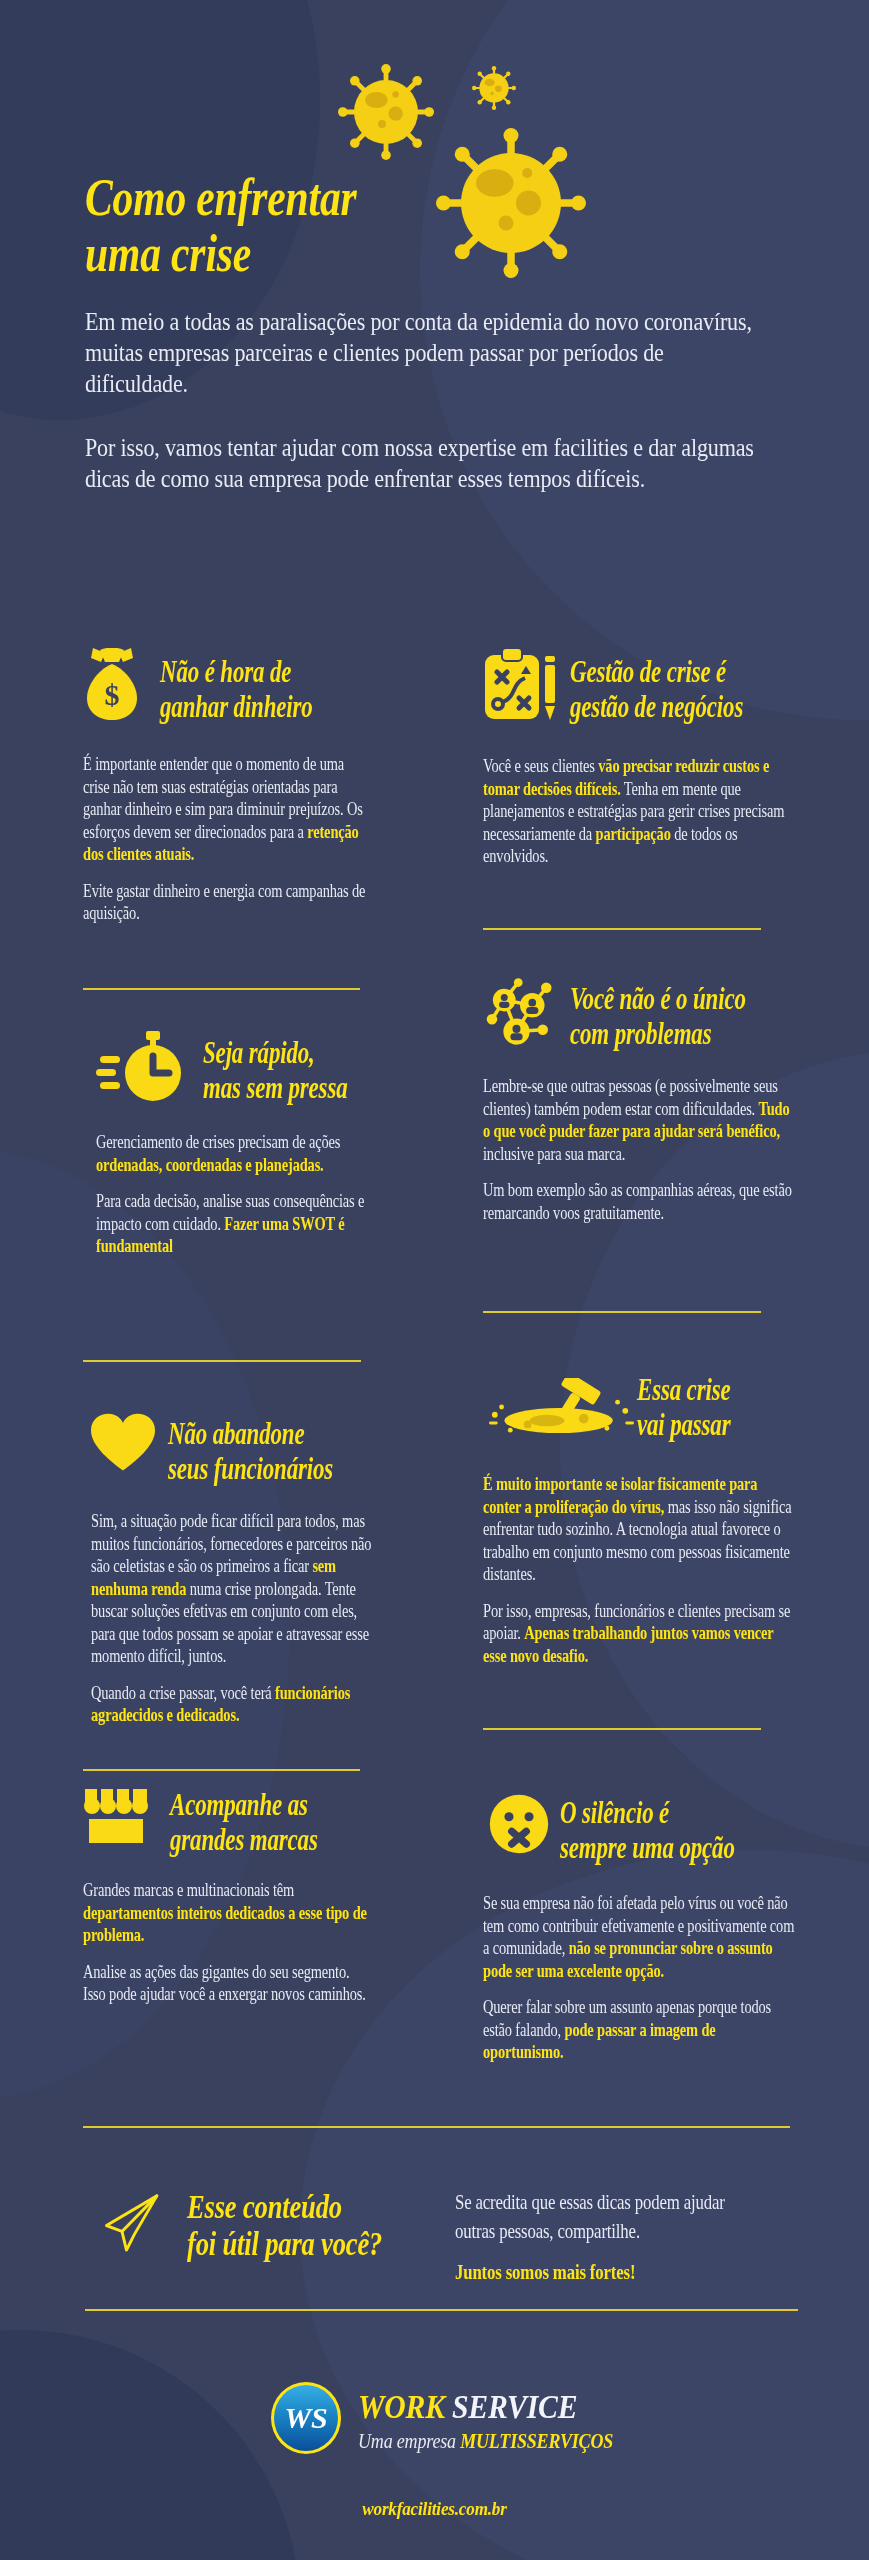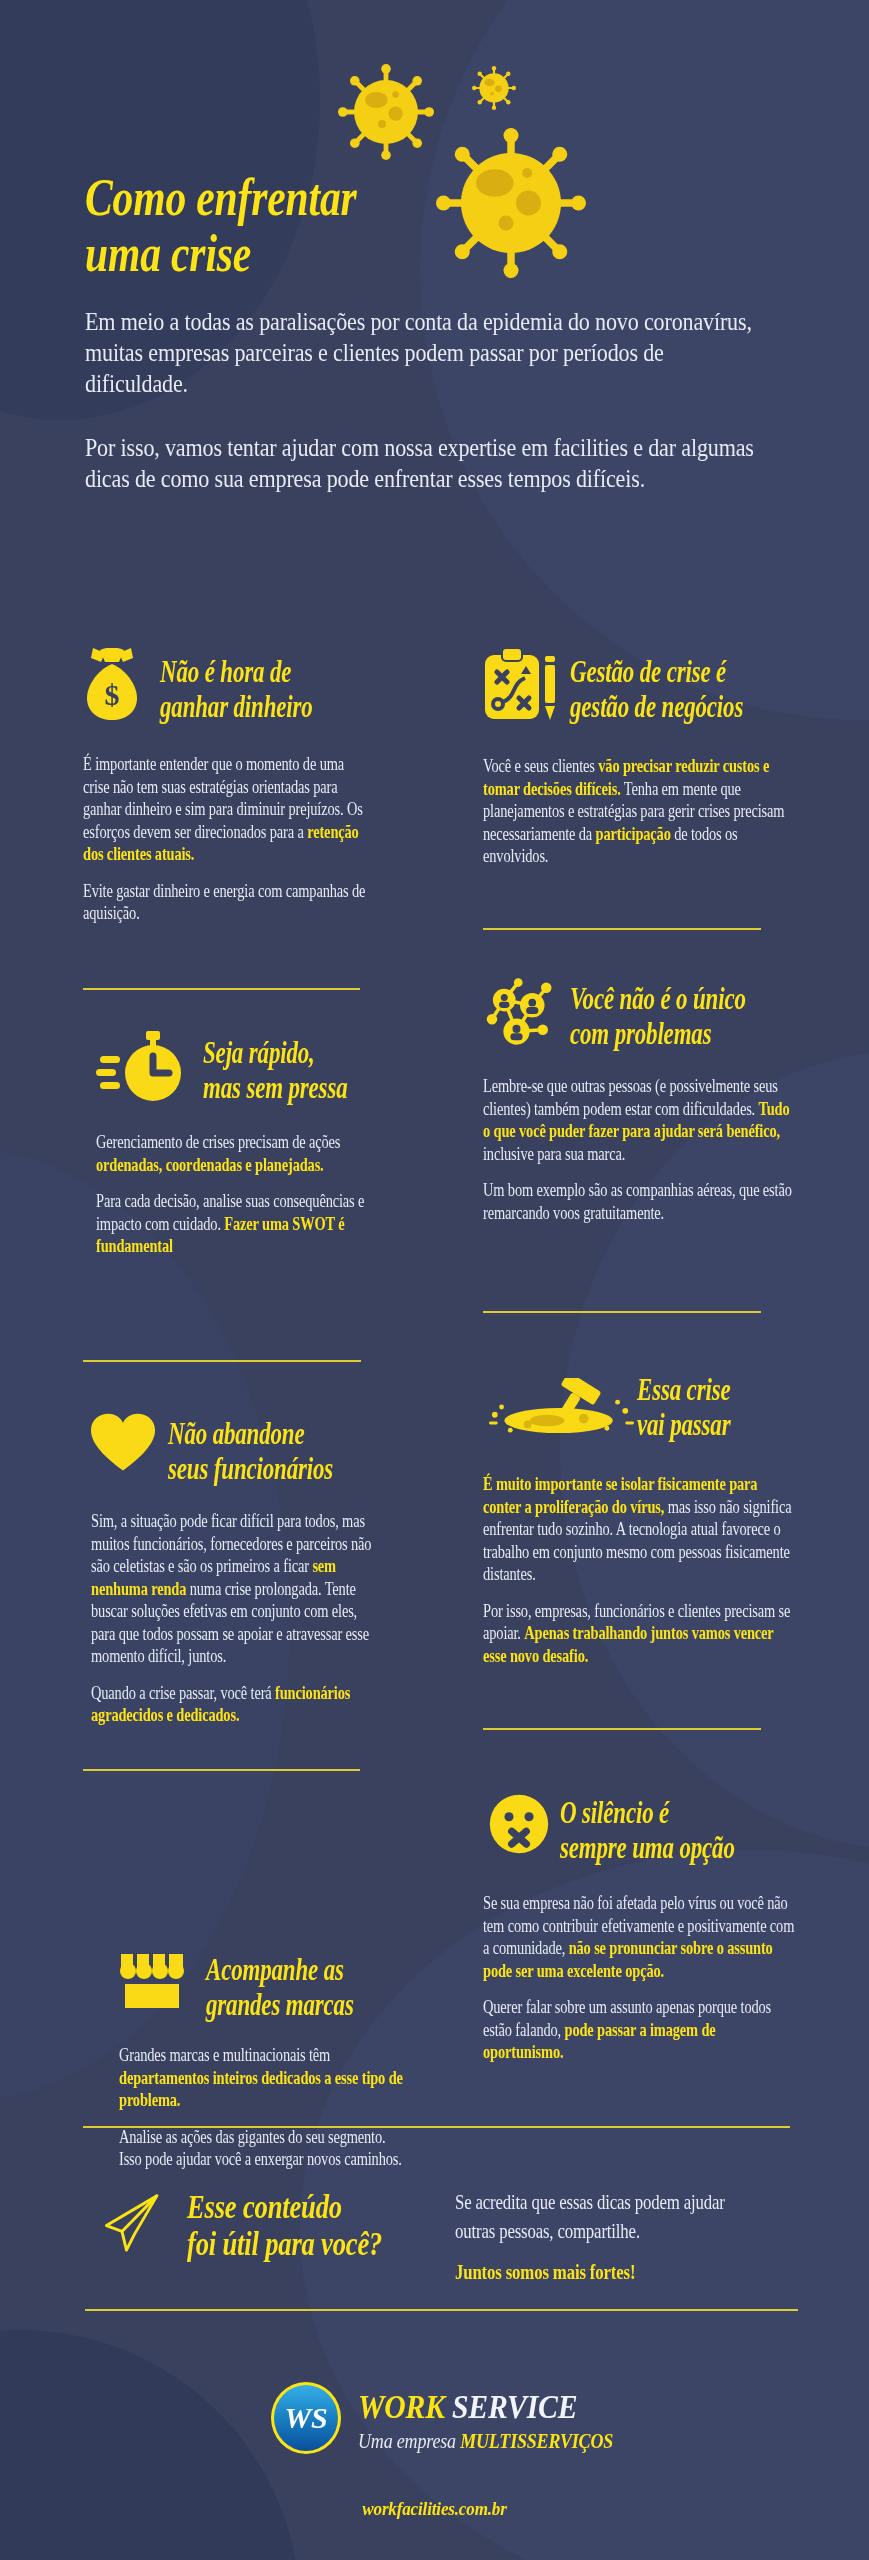--- a/index.html
+++ b/index.html
@@ -41,21 +41,21 @@
   .hl{color:var(--yellow);font-weight:bold;}
   .colL .body{width:388px;}
   .colR .body{width:424px;}
 
   .s1{left:83px;top:648px;} .s1 h2{margin-left:77px;padding-top:6px;} .s1 .icon{left:2px;top:0;} .s1 .body{top:105px;}
   .s2{left:483px;top:648px;} .s2 h2{margin-left:87px;padding-top:6px;} .s2 .icon{left:0;top:0;} .s2 .body{top:107px;}
   .s3{left:83px;top:1029px;margin-left:13px;} .s3 h2{margin-left:107px;padding-top:6px;} .s3 .icon{left:0;top:2px;} .s3 .body{top:102px;}
   .s4{left:483px;top:975px;} .s4 h2{margin-left:87px;padding-top:6px;} .s4 .icon{left:2px;top:2px;} .s4 .body{top:100px;}
   .s5{left:91px;top:1411px;} .s5 h2{margin-left:77px;padding-top:5px;} .s5 .icon{left:0;top:2px;} .s5 .body{top:99px;}
   .s6{left:483px;top:1370px;} .s6 h2{margin-left:154px;padding-top:2px;} .s6 .icon{left:5px;top:8px;} .s6 .body{top:103px;}
-  .s7{left:83px;top:1952px;margin-left:36px;} .s7 h2{margin-left:87px;padding-top:0;} .s7 .icon{left:0;top:2px;} .s7 .body{top:92px;}
+  .s7{left:83px;top:1787px;} .s7 h2{margin-left:87px;padding-top:0;} .s7 .icon{left:0;top:2px;} .s7 .body{top:92px;}
   .s8{left:483px;top:1791px;} .s8 h2{margin-left:77px;padding-top:4px;} .s8 .icon{left:5px;top:2px;} .s8 .body{top:101px;}
 
   .divider{position:absolute;height:2px;background:var(--div-y);z-index:2;}
   .d1{left:83px;top:988px;width:277px;}
   .d2{left:483px;top:928px;width:278px;}
   .d3{left:483px;top:1311px;width:278px;}
   .d4{left:83px;top:1360px;width:278px;}
   .d5{left:483px;top:1728px;width:278px;}
   .d6{left:83px;top:1769px;width:277px;}
   .dfull1{left:83px;top:2126px;width:707px;}

